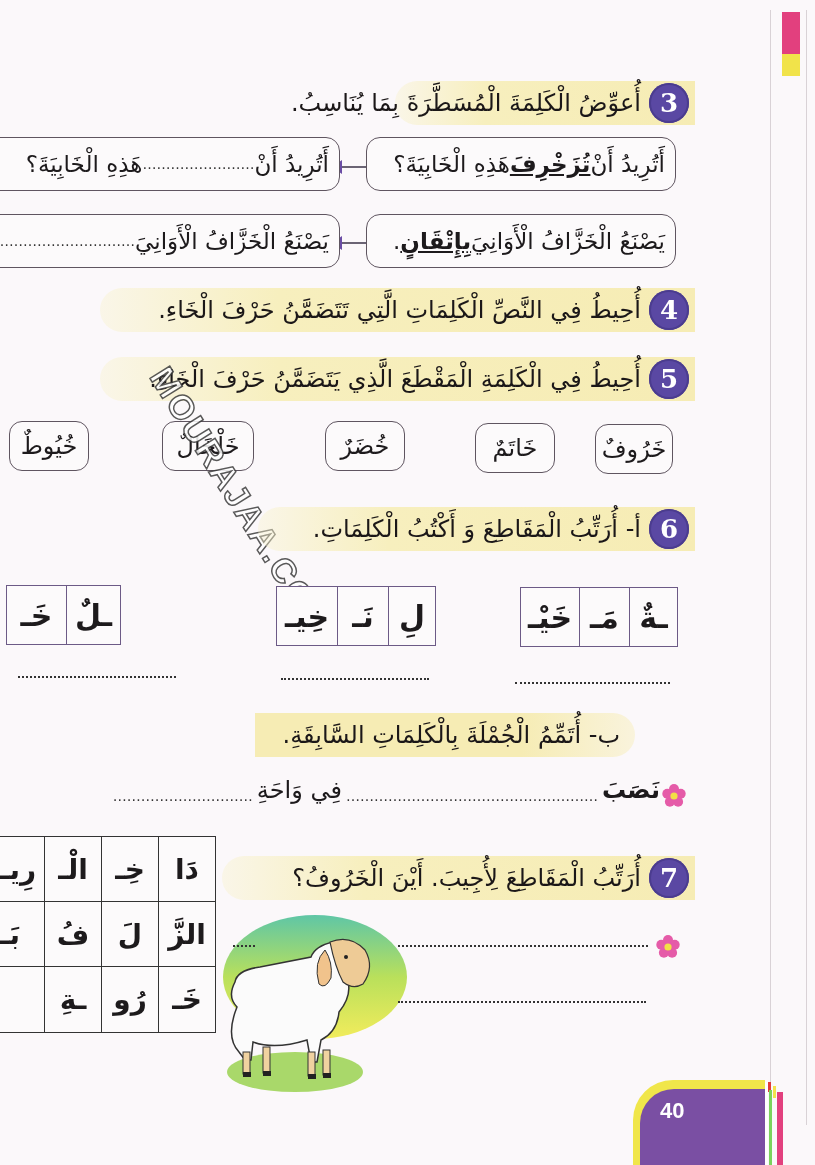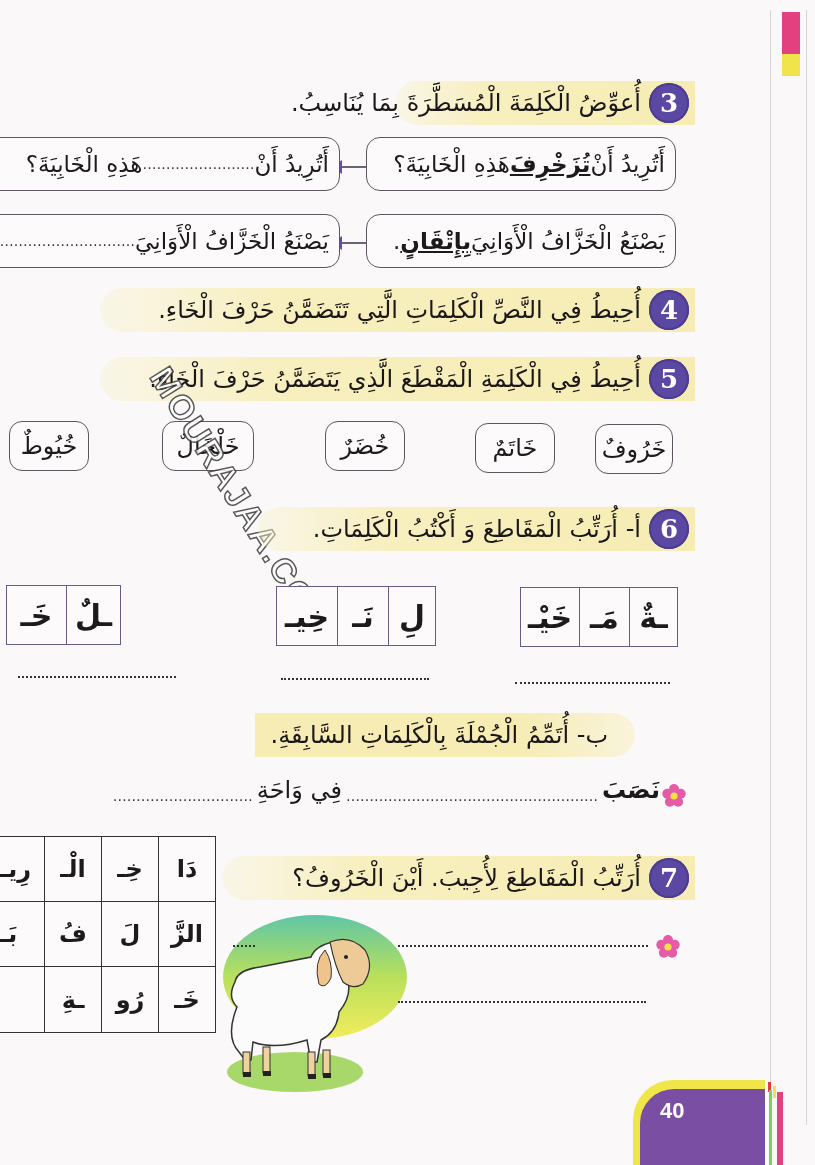--- a/index.html
+++ b/index.html
@@ -90,21 +90,21 @@
   
   .grid7 {
     position: absolute; left: 0; top: 836px;
     display: grid; grid-template-columns: 44px 57px 57px 57px;
     direction: ltr;
     border-top: 1.5px solid #333; border-bottom: 1.5px solid #333; border-right: 1.5px solid #333;
     background: #fcfafb;
   }
   .g7cell {
     height: 65px; display: flex; align-items: center; justify-content: center;
-    font-size: 24px; font-weight: bold; direction: rtl;
+    font-size: 28px; font-weight: bold; direction: rtl;
     border-left: 1.5px solid #333; border-bottom: 1.5px solid #333; text-align: center;
   }
   .g7cell.lastrow { border-bottom: none; }
   .g7cell.first { border-left: none; justify-content: flex-end; overflow: hidden; }
 
   
   .page-tab {
     position: absolute; left: 633px; top: 1080px; width: 132px; height: 85px;
     background: #f0e64a; border-top-left-radius: 40px;
   }
@@ -202,21 +202,21 @@
   </div>
   <div class="dot-line" style="left:281px; top:678px; width:148px;"></div>
 
   <div class="syl-table" style="left:6px; top:585px;">
     <div class="syl-cell" style="width:54px">ـلٌ</div>
     <div class="syl-cell" style="width:59px">خَـ</div>
   </div>
   <div class="dot-line" style="left:18px; top:676px; width:158px;"></div>
 
   <div class="hdr" style="left:255px; top:713px; width:380px; border-radius:0 24px 24px 0; background:linear-gradient(to left, rgba(248,240,200,0.6) 0%, #f6ecb4 30%, #f6ecb4 100%); padding-right:14px;">
-    <div class="hdr-text" style="margin-right:13px">ب- أُتَمِّمُ الْجُمْلَةَ بِالْكَلِمَاتِ السَّابِقَةِ.</div>
+    <div class="hdr-text" style="margin-right:1px">ب- أُتَمِّمُ الْجُمْلَةَ بِالْكَلِمَاتِ السَّابِقَةِ.</div>
   </div>
 
   <svg class="flower" style="left:662px; top:784px;" viewBox="0 0 24 24">
     <g fill="#e55ba8">
       <circle cx="12" cy="5" r="5"></circle>
         <circle cx="18.7" cy="9.8" r="5"></circle>
         <circle cx="16.1" cy="17.7" r="5"></circle>
       <circle cx="7.9" cy="17.7" r="5"></circle>
         <circle cx="5.3" cy="9.8" r="5"></circle>
     </g>

